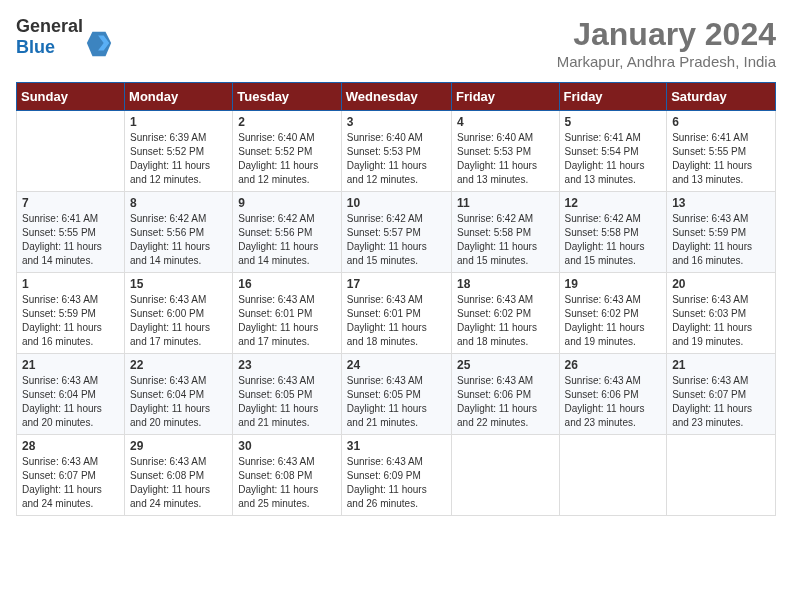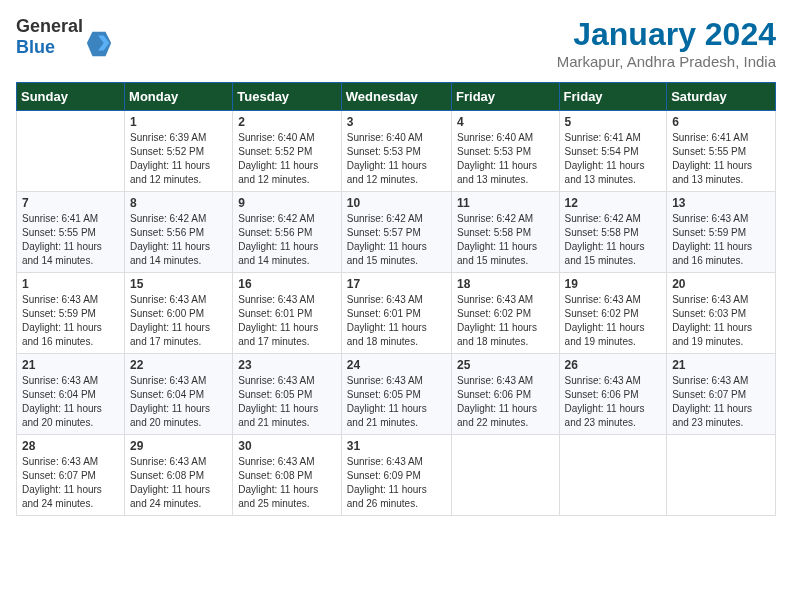--- a/index.html
+++ b/index.html
@@ -24,34 +24,34 @@
       width: 28px;
       height: 28px;
       margin-left: 2px;
     }
     .title-area {
       text-align: right;
     }
     .month-year {
       font-size: 32px;
       font-weight: bold;
-      color: #0369a1;
+      color: #737373;
       text-align: right;
     }
     .location {
       font-size: 15px;
       color: #737373;
     }
     .calendar {
       width: 100%;
       border-collapse: collapse;
       border: 1px solid #ccc;
     }
     .calendar th {
-      background-color: #14532d;
+      background-color: #7f1d1d;
       color: #fff;
       font-size: 13px;
       font-weight: bold;
       padding: 6px 4px;
       text-align: left;
       border: 1px solid #1a5faa;
     }
     .calendar td {
       vertical-align: top;
       padding: 4px 5px;

